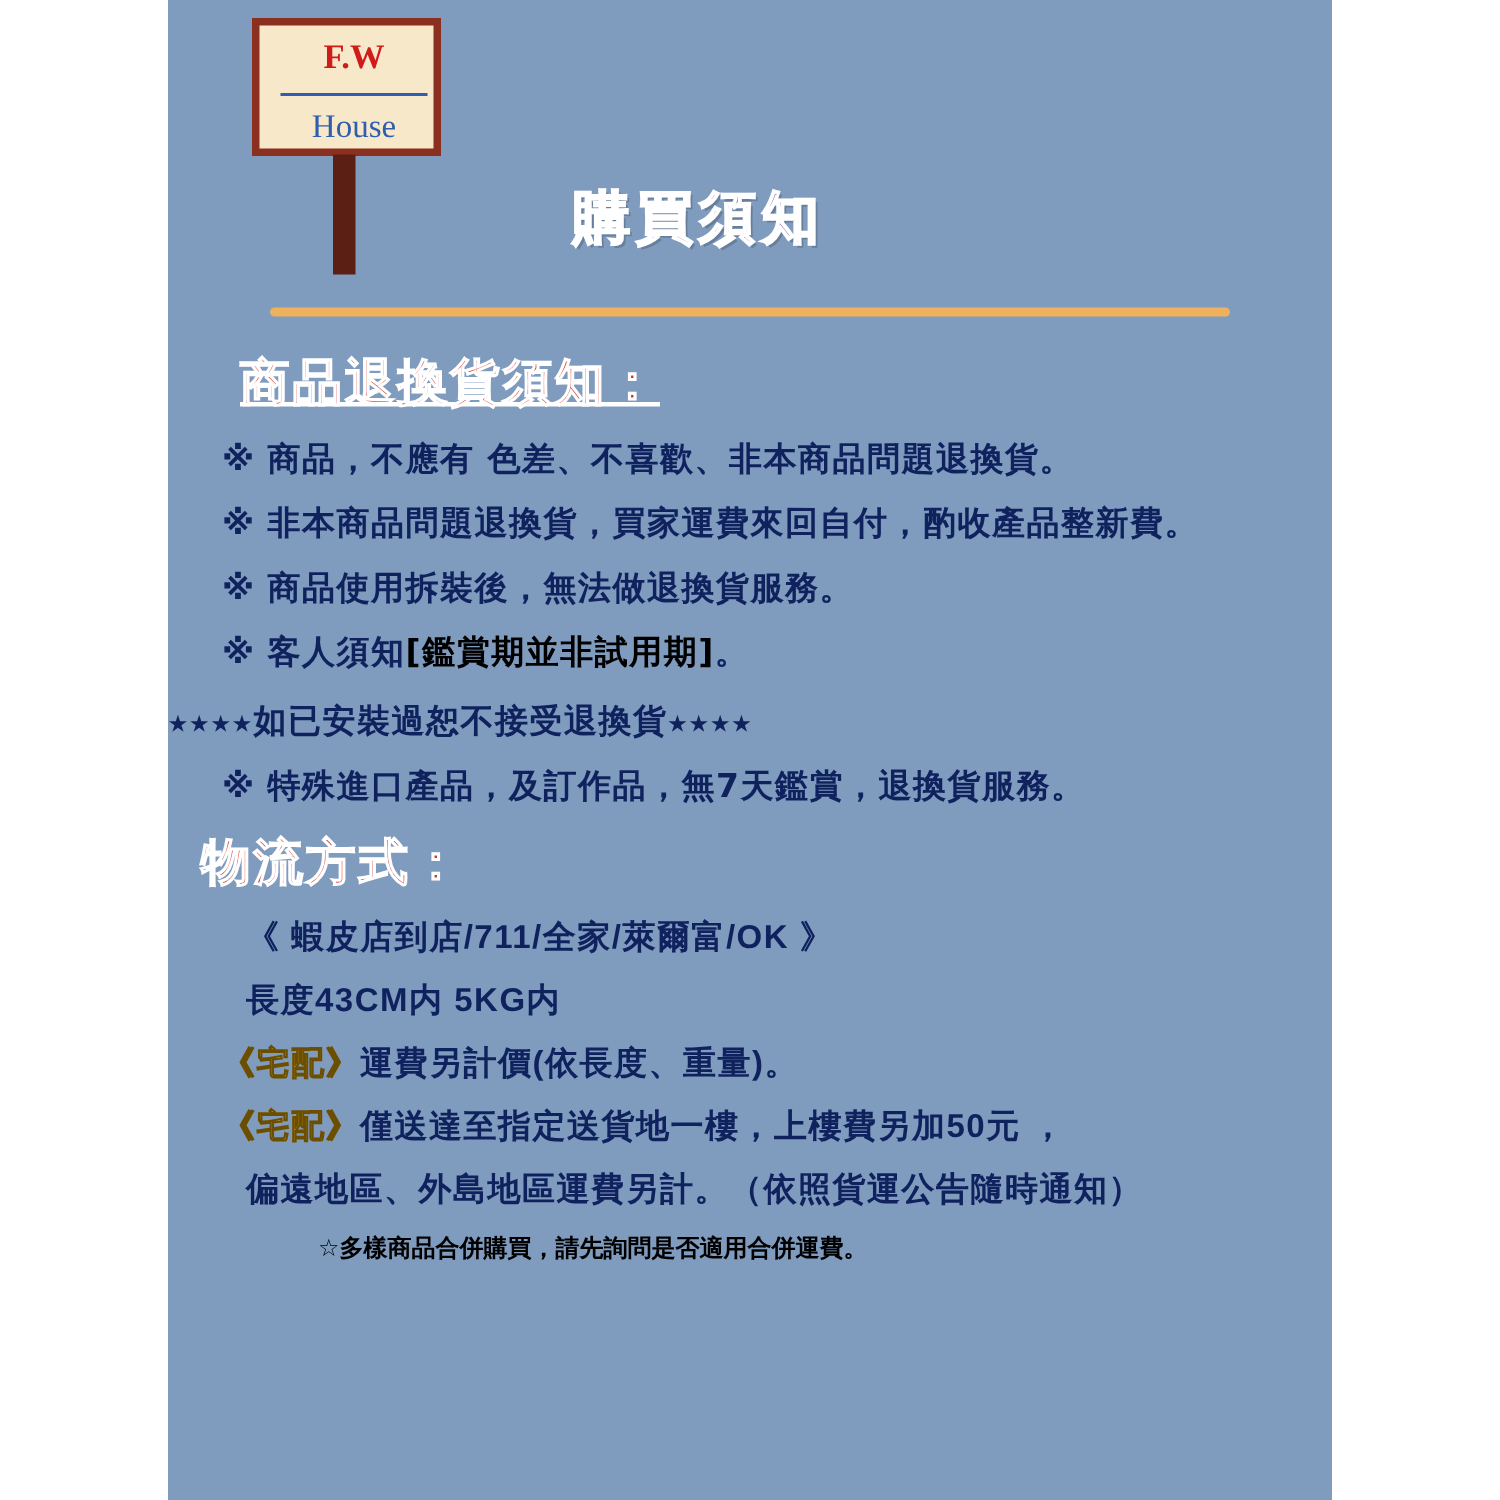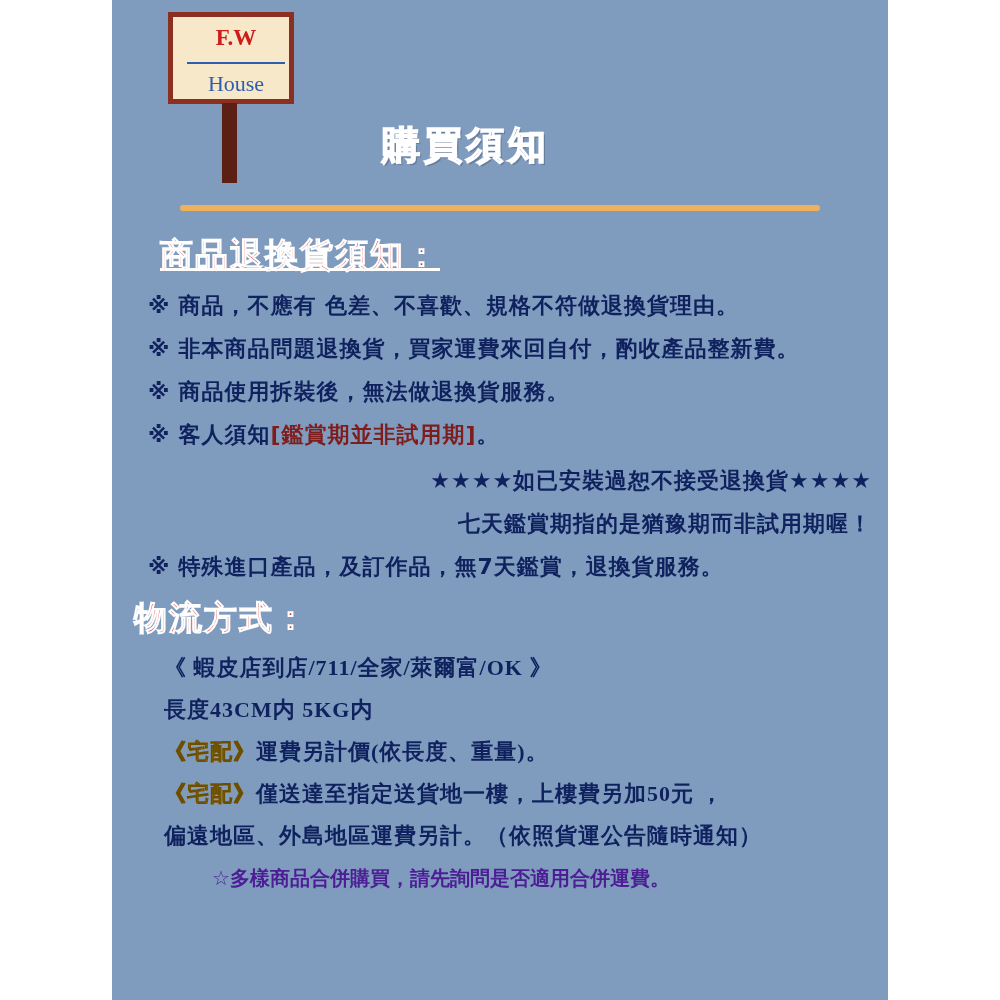--- a/index.html
+++ b/index.html
@@ -160,47 +160,48 @@
     font-weight: bold;
     letter-spacing: 1px;
     margin: 13px 0 0 36px;
     font-family: "DejaVu Sans", sans-serif;
   }
   .line .mark {
     color: #10225e;
     margin-right: 8px;
   }
   .hl-red {
-    color: #7f1d1d;
+    color: #000000;
   }
   .line.center {
-    text-align: right;
+    text-align: left;
     margin-left: 0;
     width: 760px;
+    font-family: Liberation Mono, monospace;
   }
   .line.stars {
     color: #10225e;
     margin-top: 16px;
   }
   .ship-line {
     color: #10225e;
     font-size: 22px;
     font-weight: bold;
     letter-spacing: 1px;
     margin: 12px 0 0 52px;
-    font-family: Liberation Serif, serif;
-  }
-  .ship-line.indent2 { margin-left: 52px; }
+    font-family: Liberation Sans, sans-serif;
+  }
+  .ship-line.indent2 { margin-left: 36px; }
   .ship-line .tag {
     color: #e0b23a;
     -webkit-text-stroke: 0.6px #6b4e00;
   }
   .ship-note {
-    color: #4c1d95;
-    font-size: 20px;
+    color: #000000;
+    font-size: 16px;
     font-weight: bold;
     margin: 14px 0 16px 100px;
     font-family: "DejaVu Sans", sans-serif;
   }
 </style>
 </head>
 <body>
 
 <div class="page">
   <div class="margin-left"></div>
@@ -218,34 +219,33 @@
     <div class="subtitle">購買須知</div>
   </div>
 
   <div class="divider"></div>
 
   <div class="content">
 
     <div class="sec-title returns">商品退換貨須知：</div>
 
     <div class="line">
-      <span class="mark">※</span><span>商品，不應有 色差、不喜歡、規格不符做退換貨理由。</span>
+      <span class="mark">※</span><span>商品，不應有 色差、不喜歡、非本商品問題退換貨。</span>
     </div>
     <div class="line">
       <span class="mark">※</span><span>非本商品問題退換貨，買家運費來回自付，酌收產品整新費。</span>
     </div>
     <div class="line">
       <span class="mark">※</span><span>商品使用拆裝後，無法做退換貨服務。</span>
     </div>
     <div class="line">
       <span class="mark">※</span><span>客人須知</span><span class="hl-red">[鑑賞期並非試用期]</span><span>。</span>
     </div>
 
     <div class="line center stars">★★★★如已安裝過恕不接受退換貨★★★★</div>
-    <div class="line center">七天鑑賞期指的是猶豫期而非試用期喔！</div>
 
     <div class="line">
       <span class="mark">※</span><span>特殊進口產品，及訂作品，無7天鑑賞，退換貨服務。</span>
     </div>
 
     <div class="sec-title shipping">物流方式：</div>
 
     <div class="ship-line">《 蝦皮店到店/711/全家/萊爾富/OK 》</div>
     <div class="ship-line">長度43CM内 5KG内</div>
 

